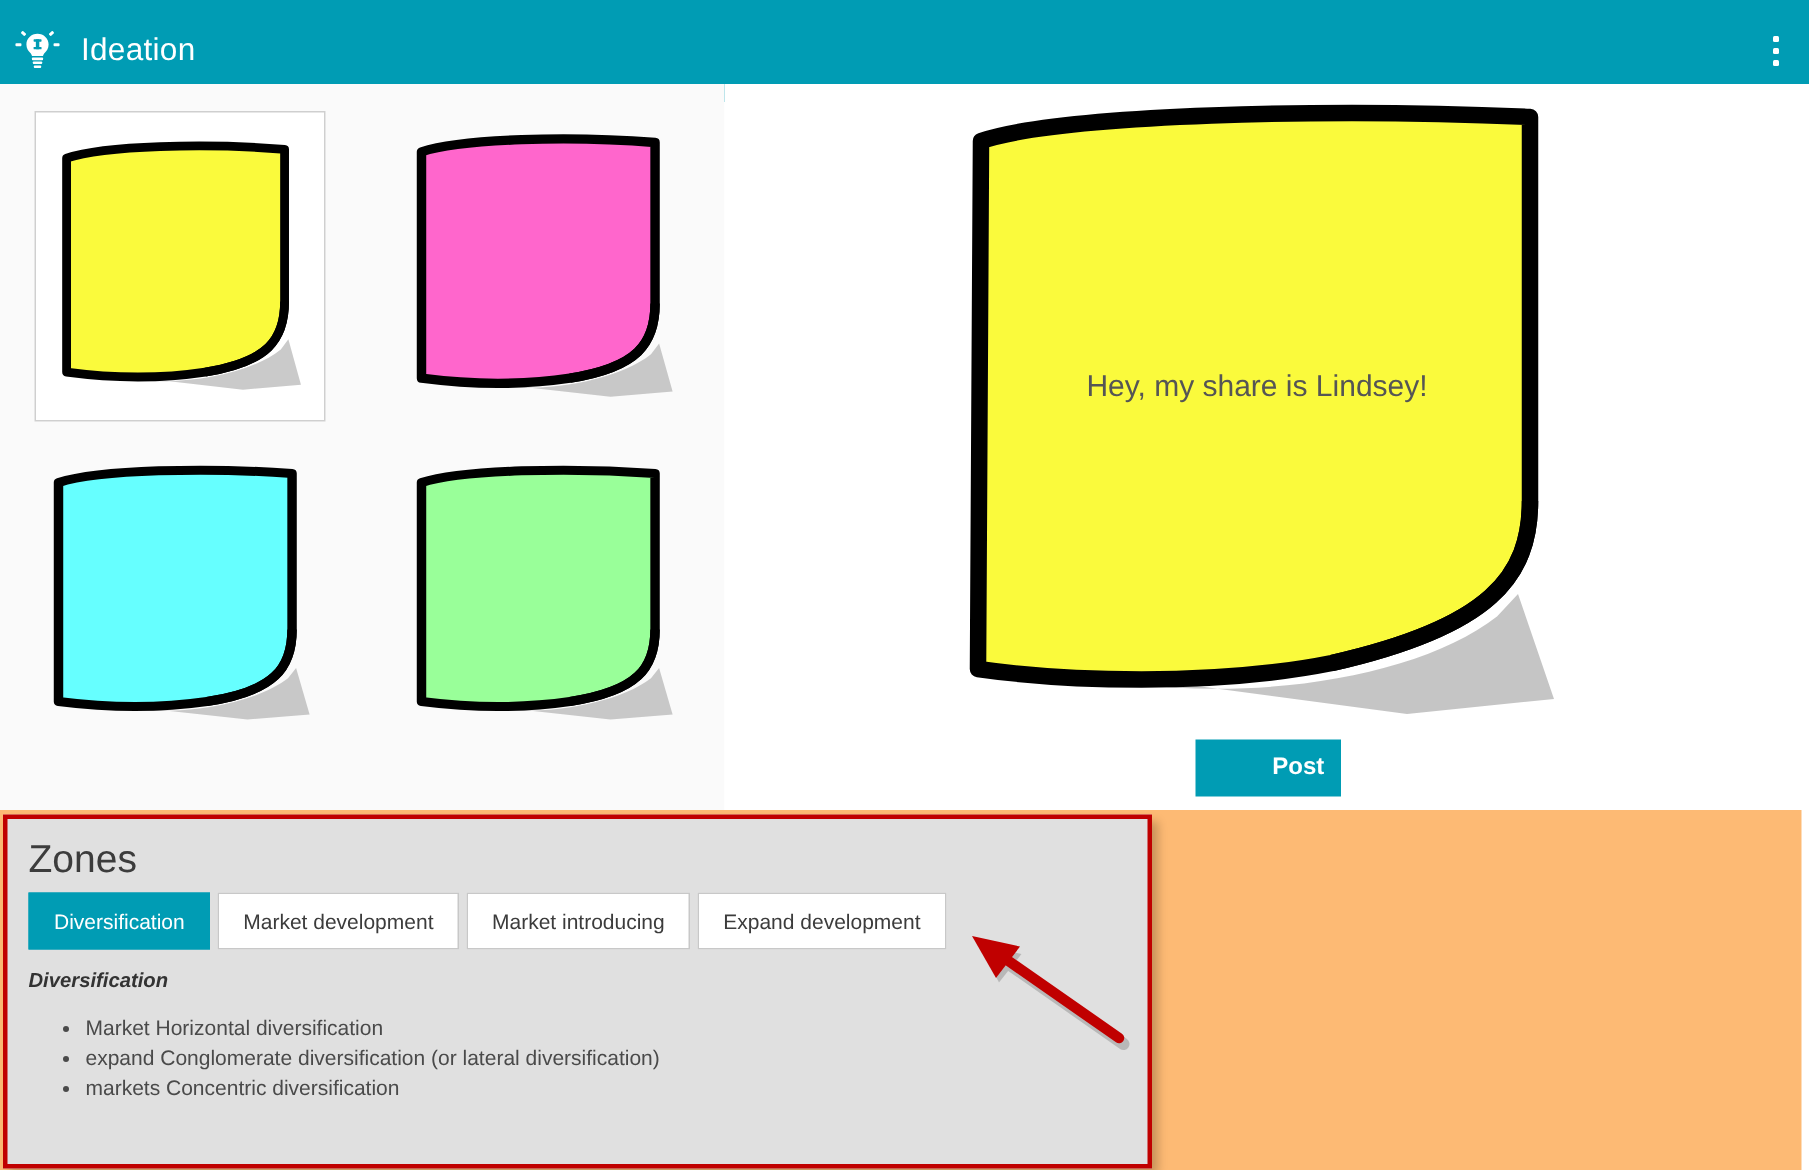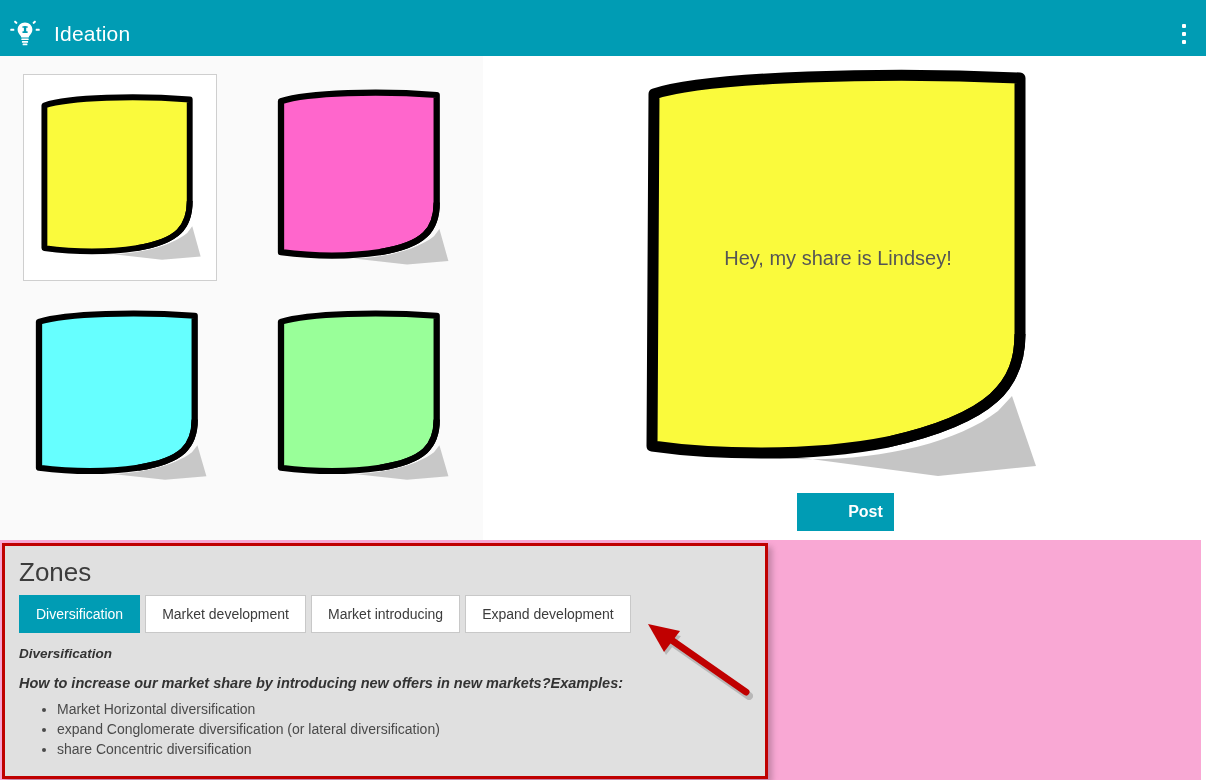--- a/index.html
+++ b/index.html
@@ -95,21 +95,21 @@
     font-family: "Liberation Sans", sans-serif;
     font-size: 16px; font-weight: bold;
     cursor: pointer;
     padding-left: 40px;
   }
 
   
   .bottom-area {
     position: absolute; left: 0; top: 540px;
     width: 1206px; height: 240px;
-    background: #f9a8d4;
+    background: #fdba74;
   }
   .bottom-right-white {
     position: absolute; right: 0; top: 0;
     width: 5px; height: 240px; background: #ffffff;
   }
   .zones-panel {
     position: absolute;
     left: 2px; top: 3px;
     width: 766px; height: 236px;
     background: #e0e0e0;
@@ -258,25 +258,24 @@
 
       <div class="tabs">
         <button class="tab active">Diversification</button>
         <button class="tab">Market development</button>
         <button class="tab">Market introducing</button>
         <button class="tab">Expand development</button>
       </div>
 
       <div class="zone-body">
         <div class="zone-sub">Diversification</div>
-        <div class="zone-question">How to increase our market share by introducing new offers in new markets?Examples:</div>
         <ul class="zone-list">
           <li>Market Horizontal diversification</li>
           <li>expand Conglomerate diversification (or lateral diversification)</li>
-          <li>share Concentric diversification</li>
+          <li>markets Concentric diversification</li>
         </ul>
       </div>
     </div>
   </div>
 
   <div class="arrow-anno">
     <svg viewBox="0 0 130 82" width="130" height="82" aria-hidden="true">
       <g transform="translate(3,4)" opacity="0.28">
         <path d="M116 74 L 40 21" stroke="#555555" stroke-width="8" stroke-linecap="round"></path>
         <path d="M20 8 L 48 14 L 33 33 Z" fill="#555555"></path>

